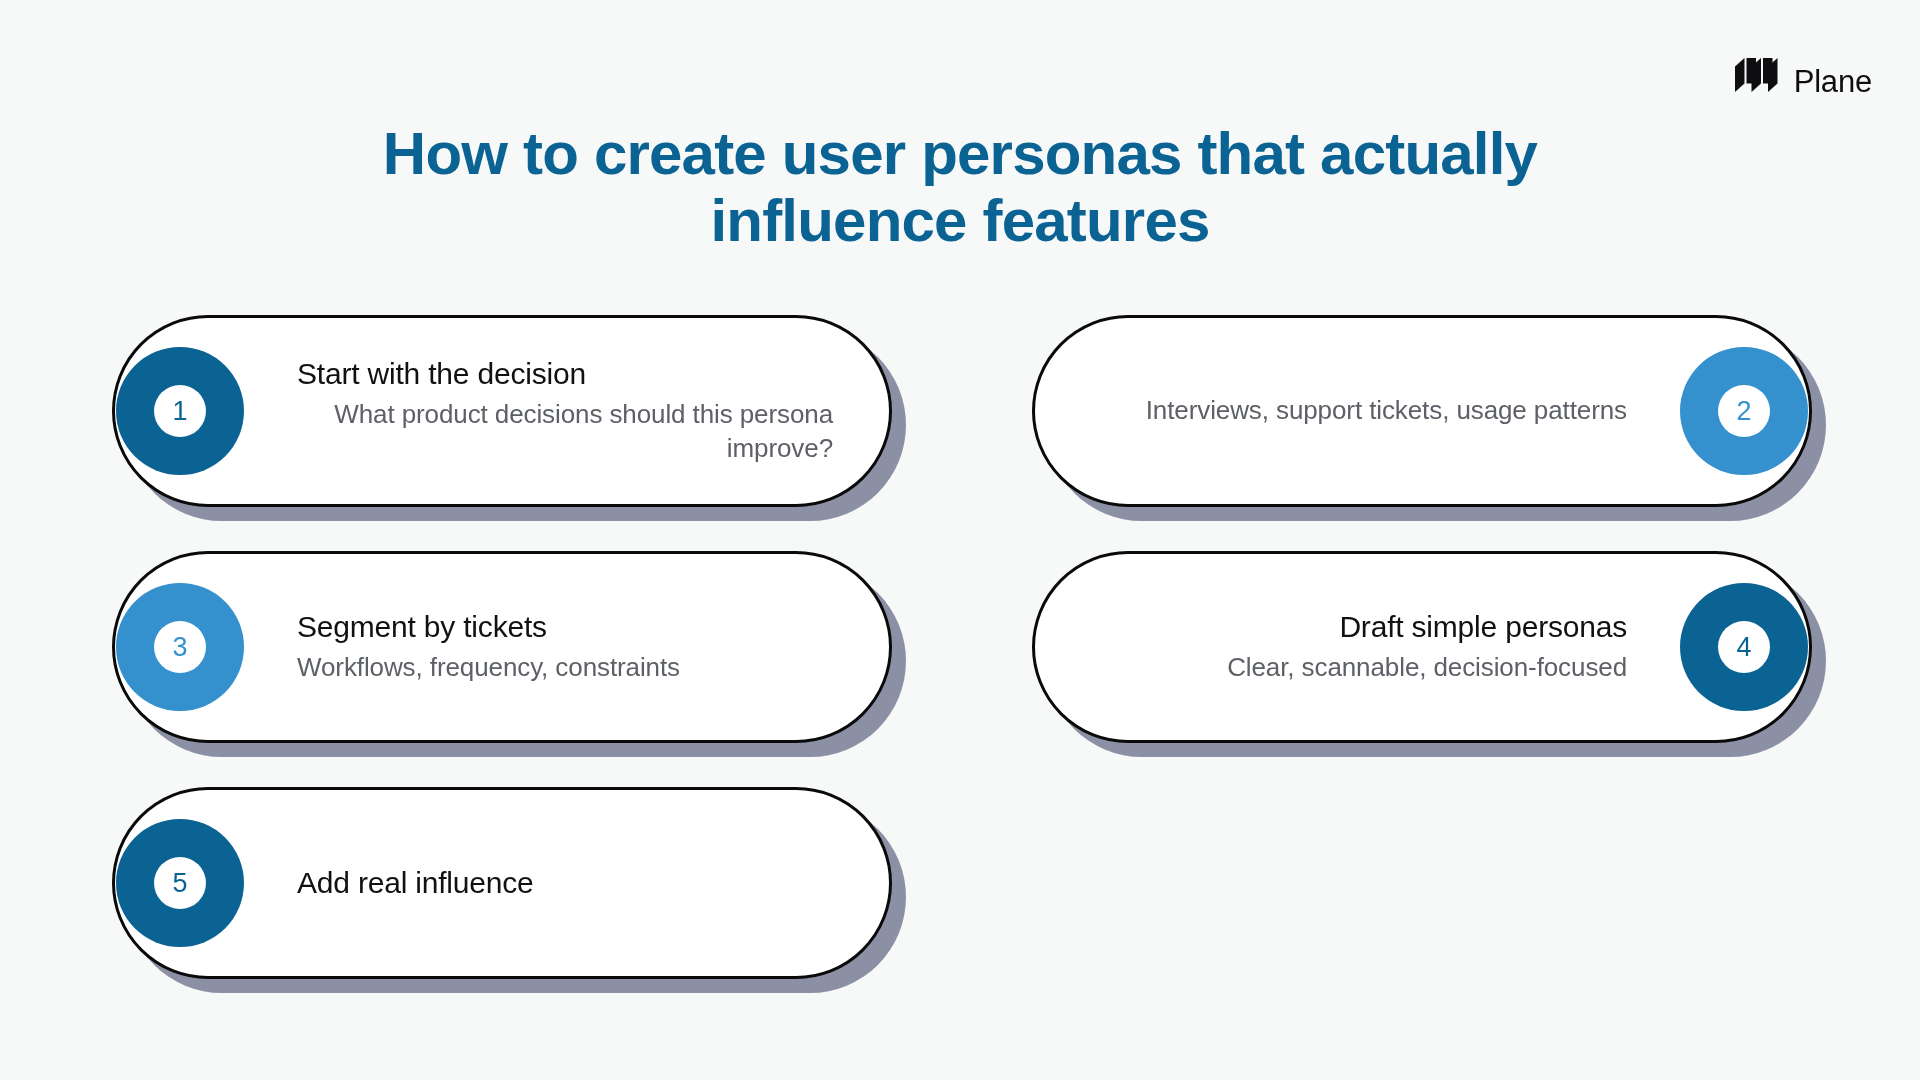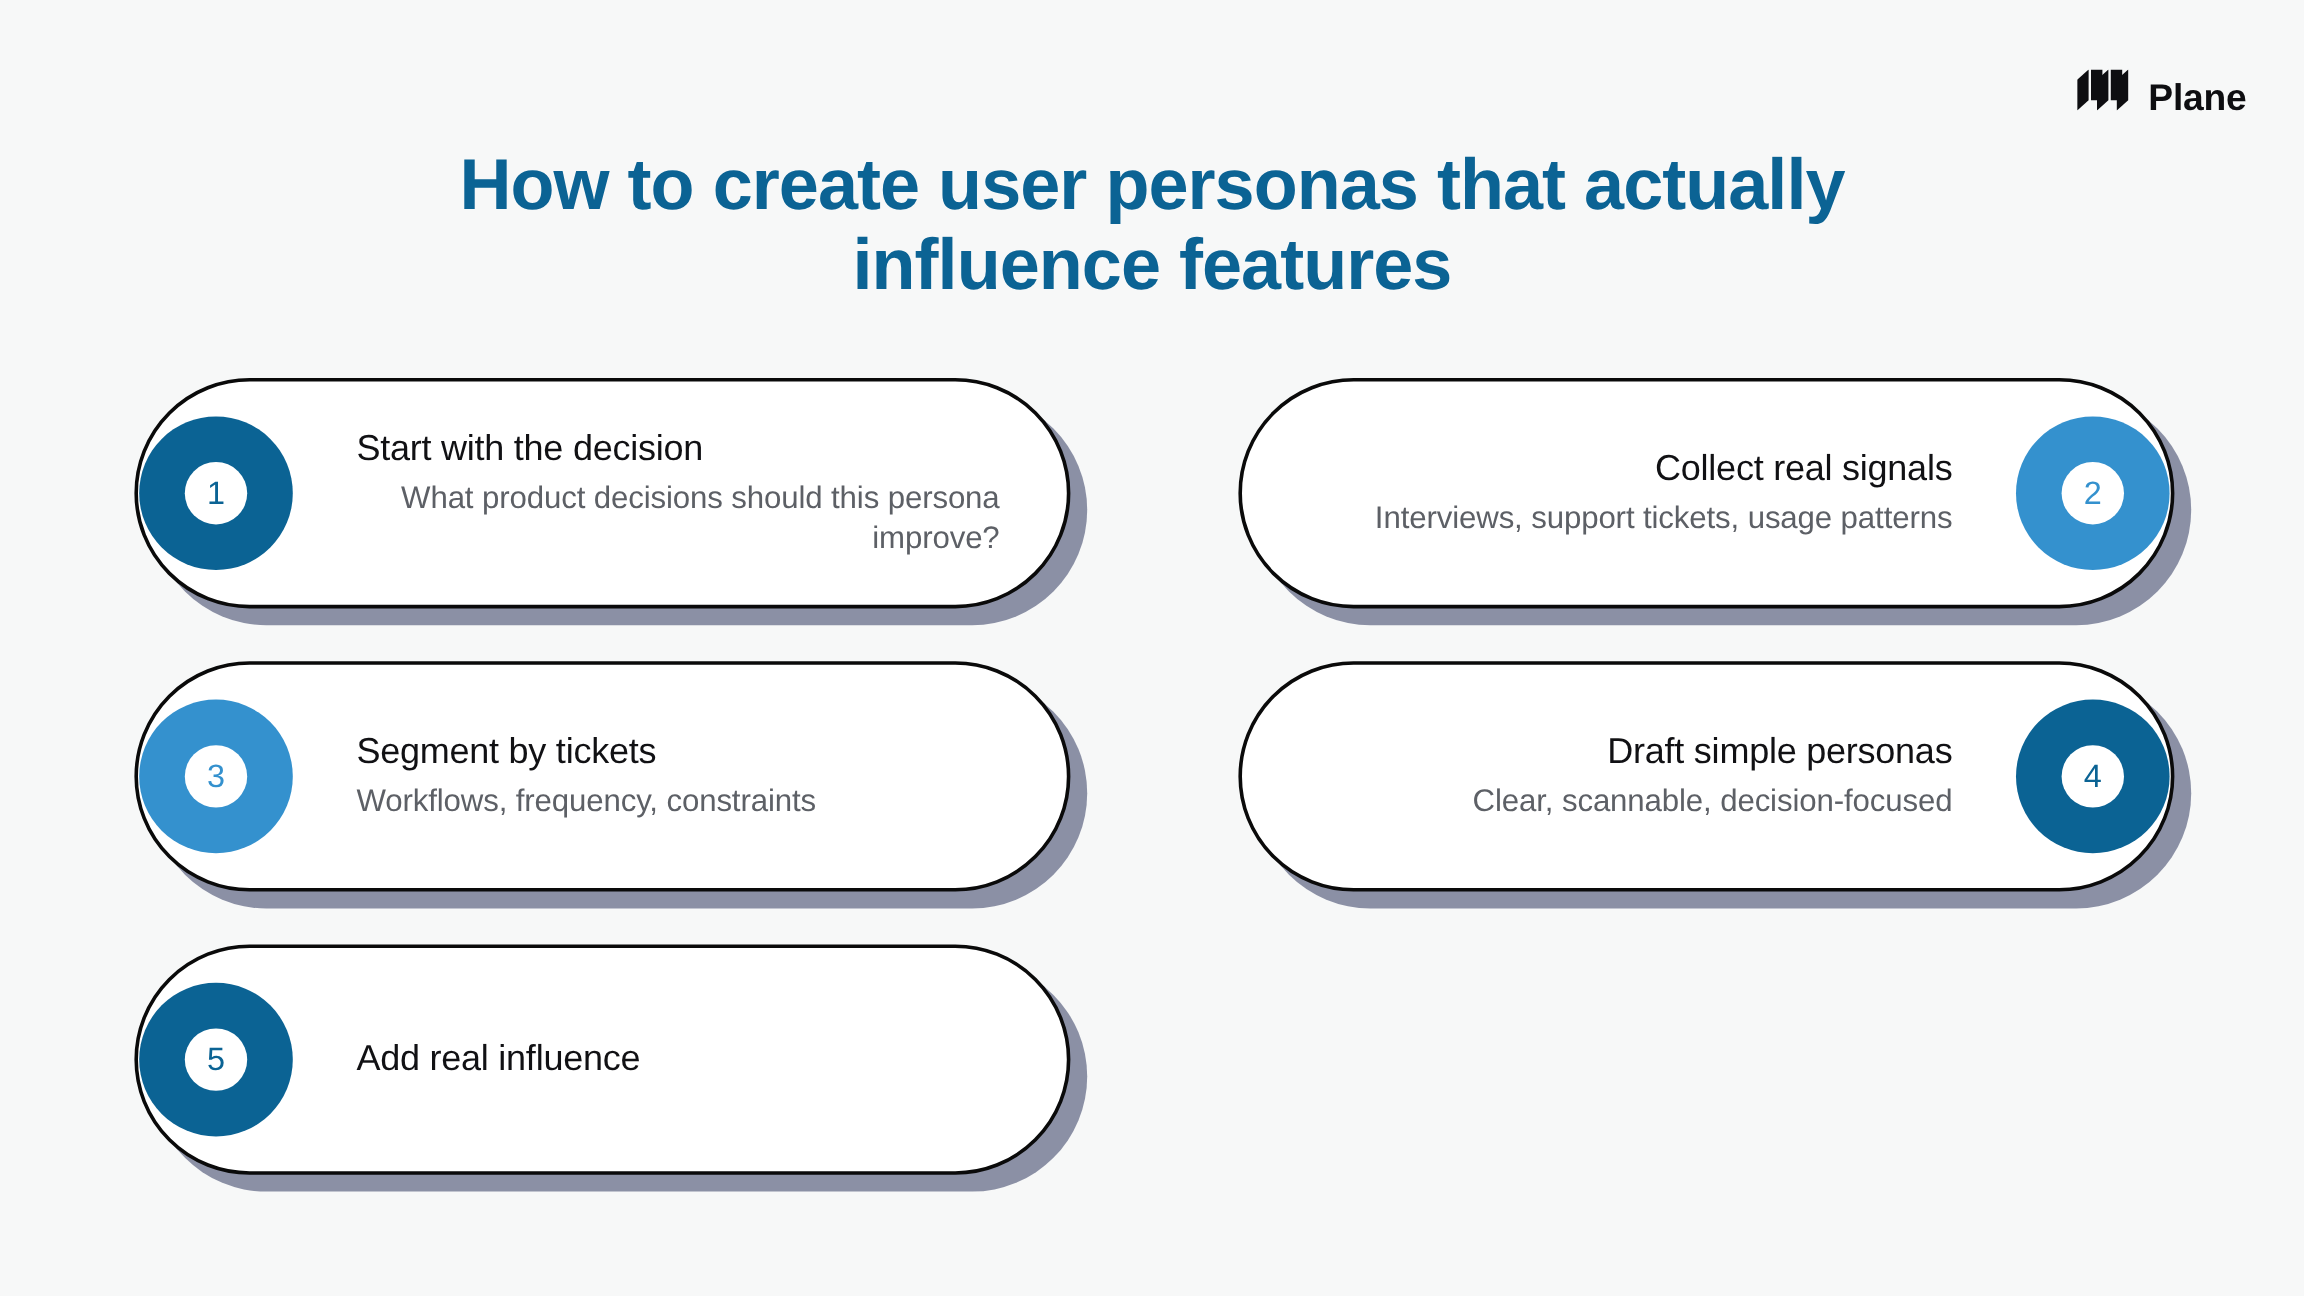--- a/index.html
+++ b/index.html
@@ -11,21 +11,21 @@
   }
   .page { position:relative; width:1920px; height:1080px; }
 
   
   .logo {
     position:absolute; top:52px; right:48px;
     display:flex; align-items:center; gap:13px;
   }
   .logo-mark { width:46px; height:34px; display:block; }
   .logo-text {
-    font-size:31px; font-weight:700; color:#0e0e11;
+    font-size:31px; font-weight:400; color:#0e0e11;
     letter-spacing:-0.2px; line-height:1;margin-top:14px;
   }
 
   
   .title {
     position:absolute; top:120px; left:0; width:1920px;
     text-align:center;
     color:#0b6394;
     font-size:60px;
     font-weight:700;
@@ -145,21 +145,20 @@
       </div>
       <div class="badge" style="background:#0b6394">
         <div class="badge-inner" style="color:#0b6394">1</div>
       </div>
     </div>
 
     <div class="card-slot right">
       <div class="card-shadow"></div>
       <div class="card">
         <div class="card-body">
-          <div class="card-heading">Collect real signals</div>
           <div class="card-desc">Interviews, support tickets, usage patterns</div>
         </div>
       </div>
       <div class="badge" style="background:#3491ce">
         <div class="badge-inner" style="color:#3491ce">2</div>
       </div>
     </div>
 
     <div class="card-slot left">
       <div class="card-shadow"></div>

